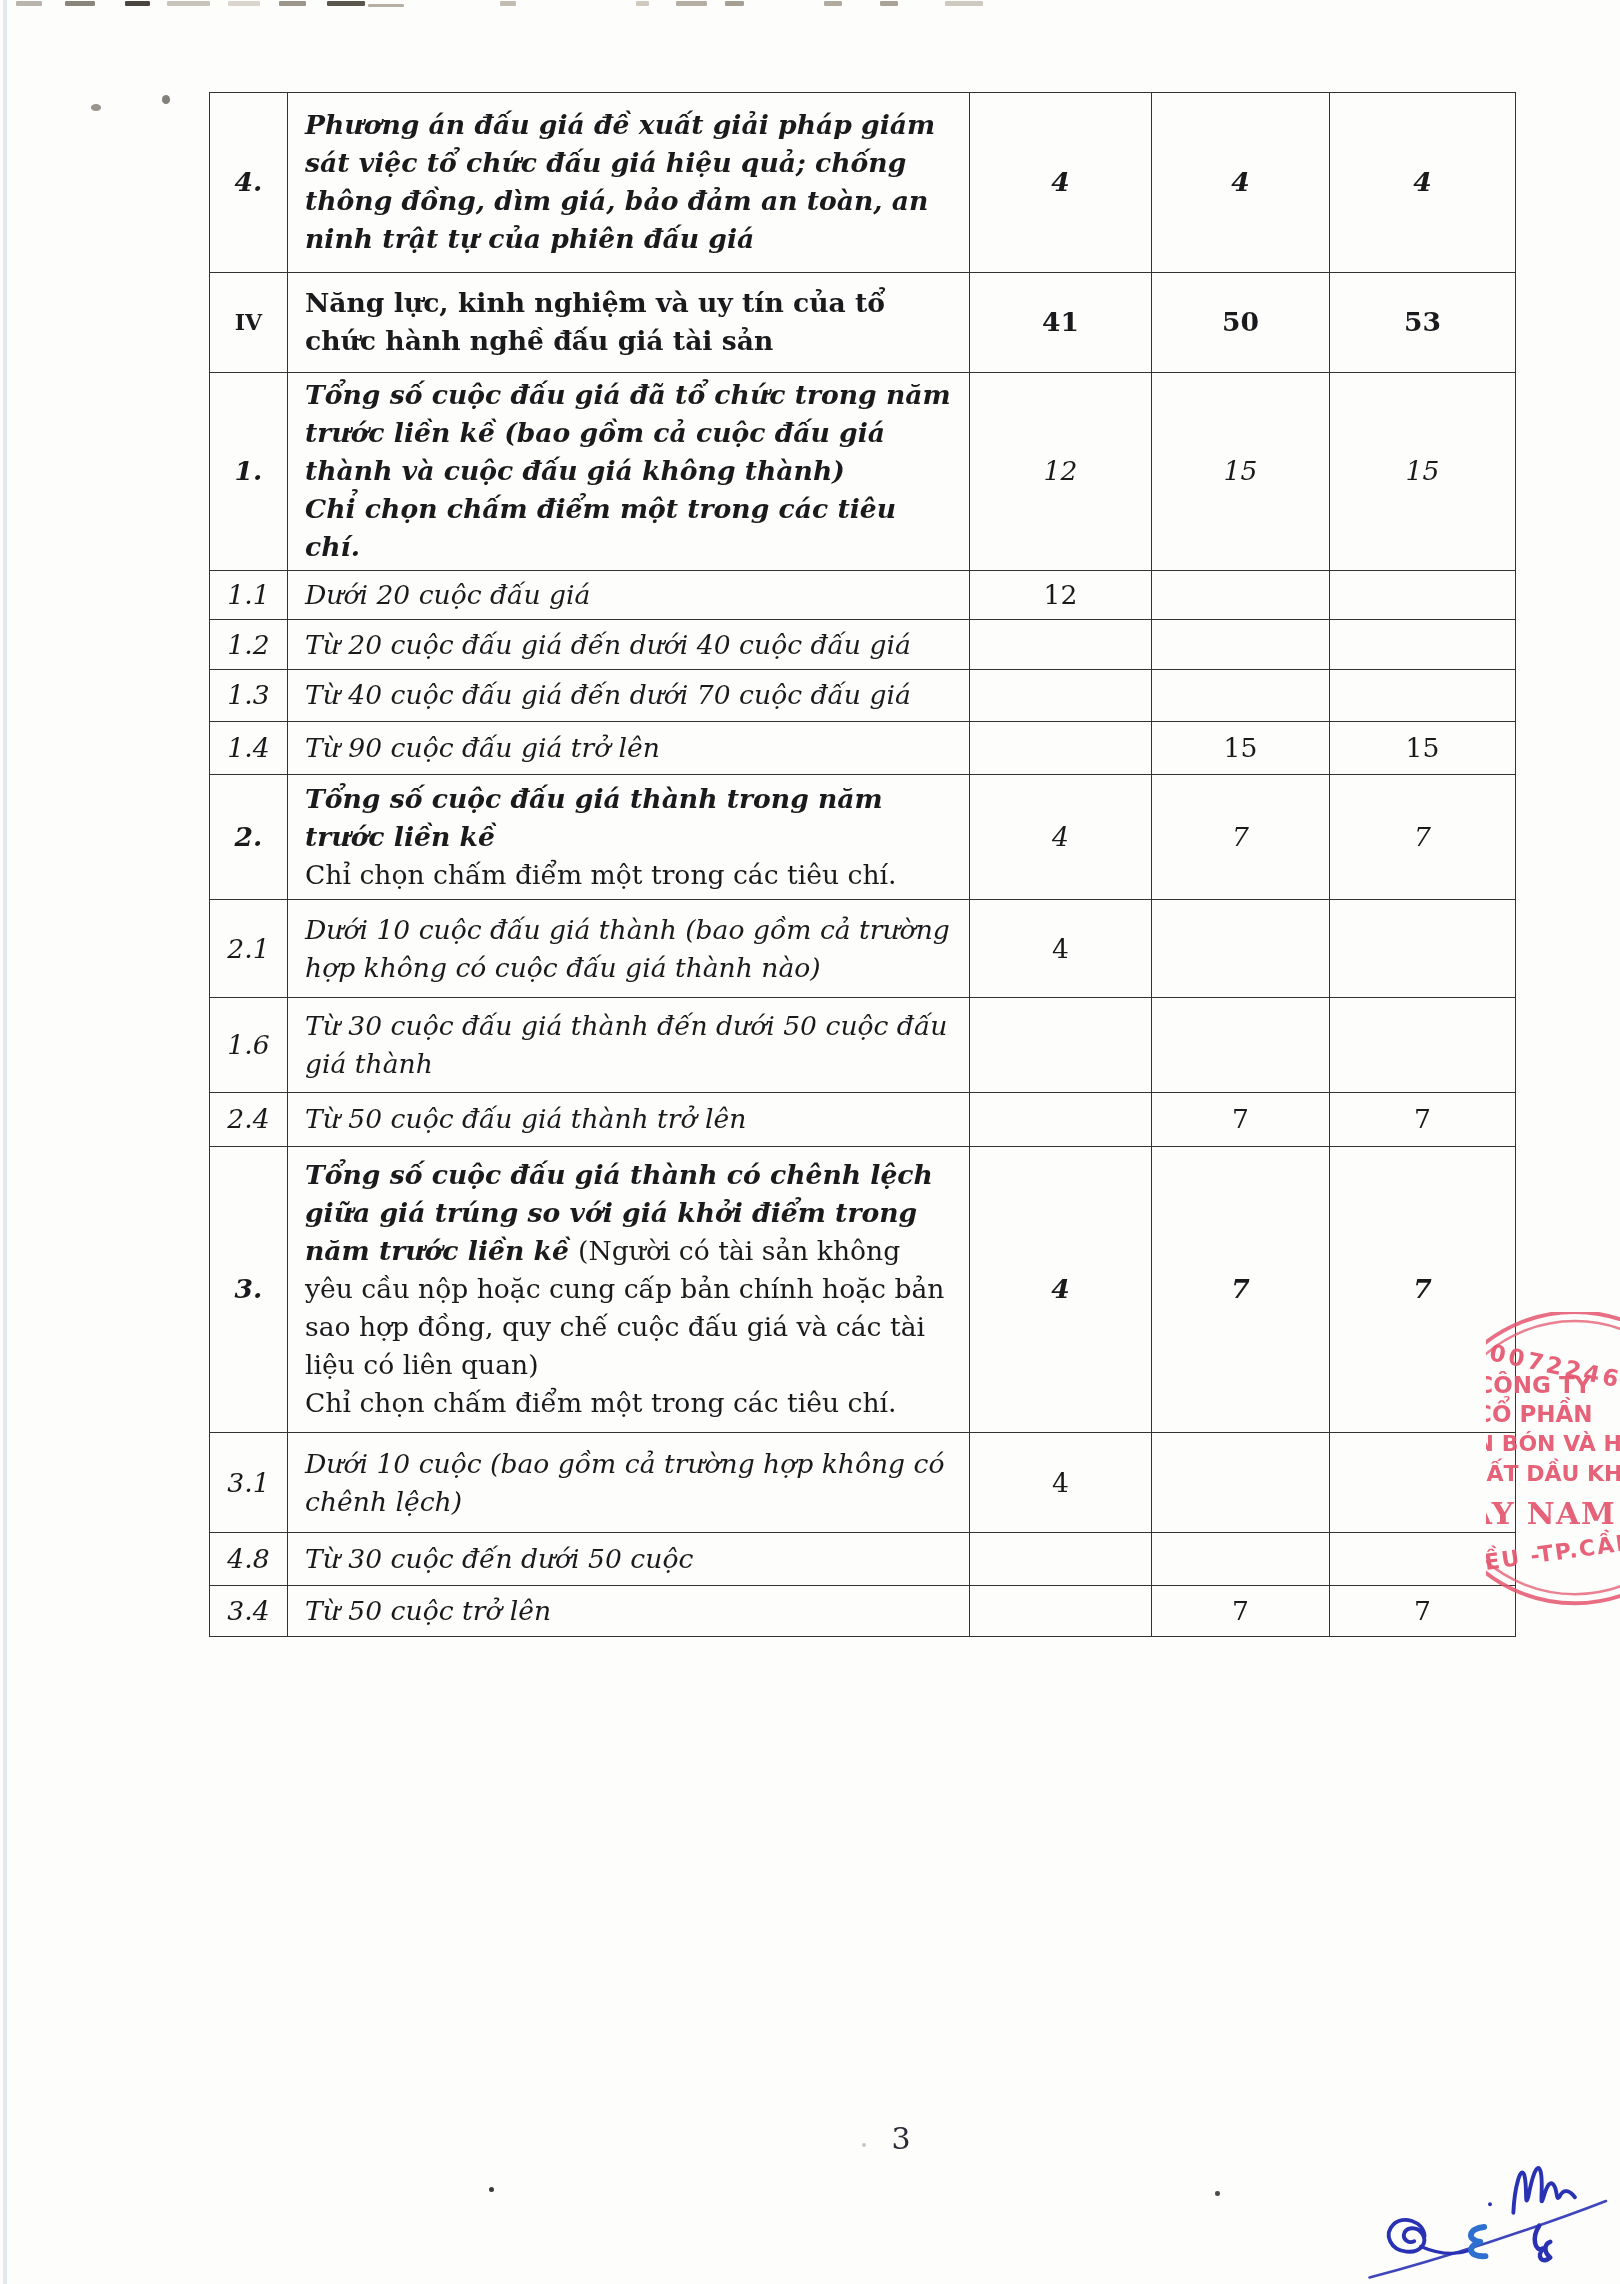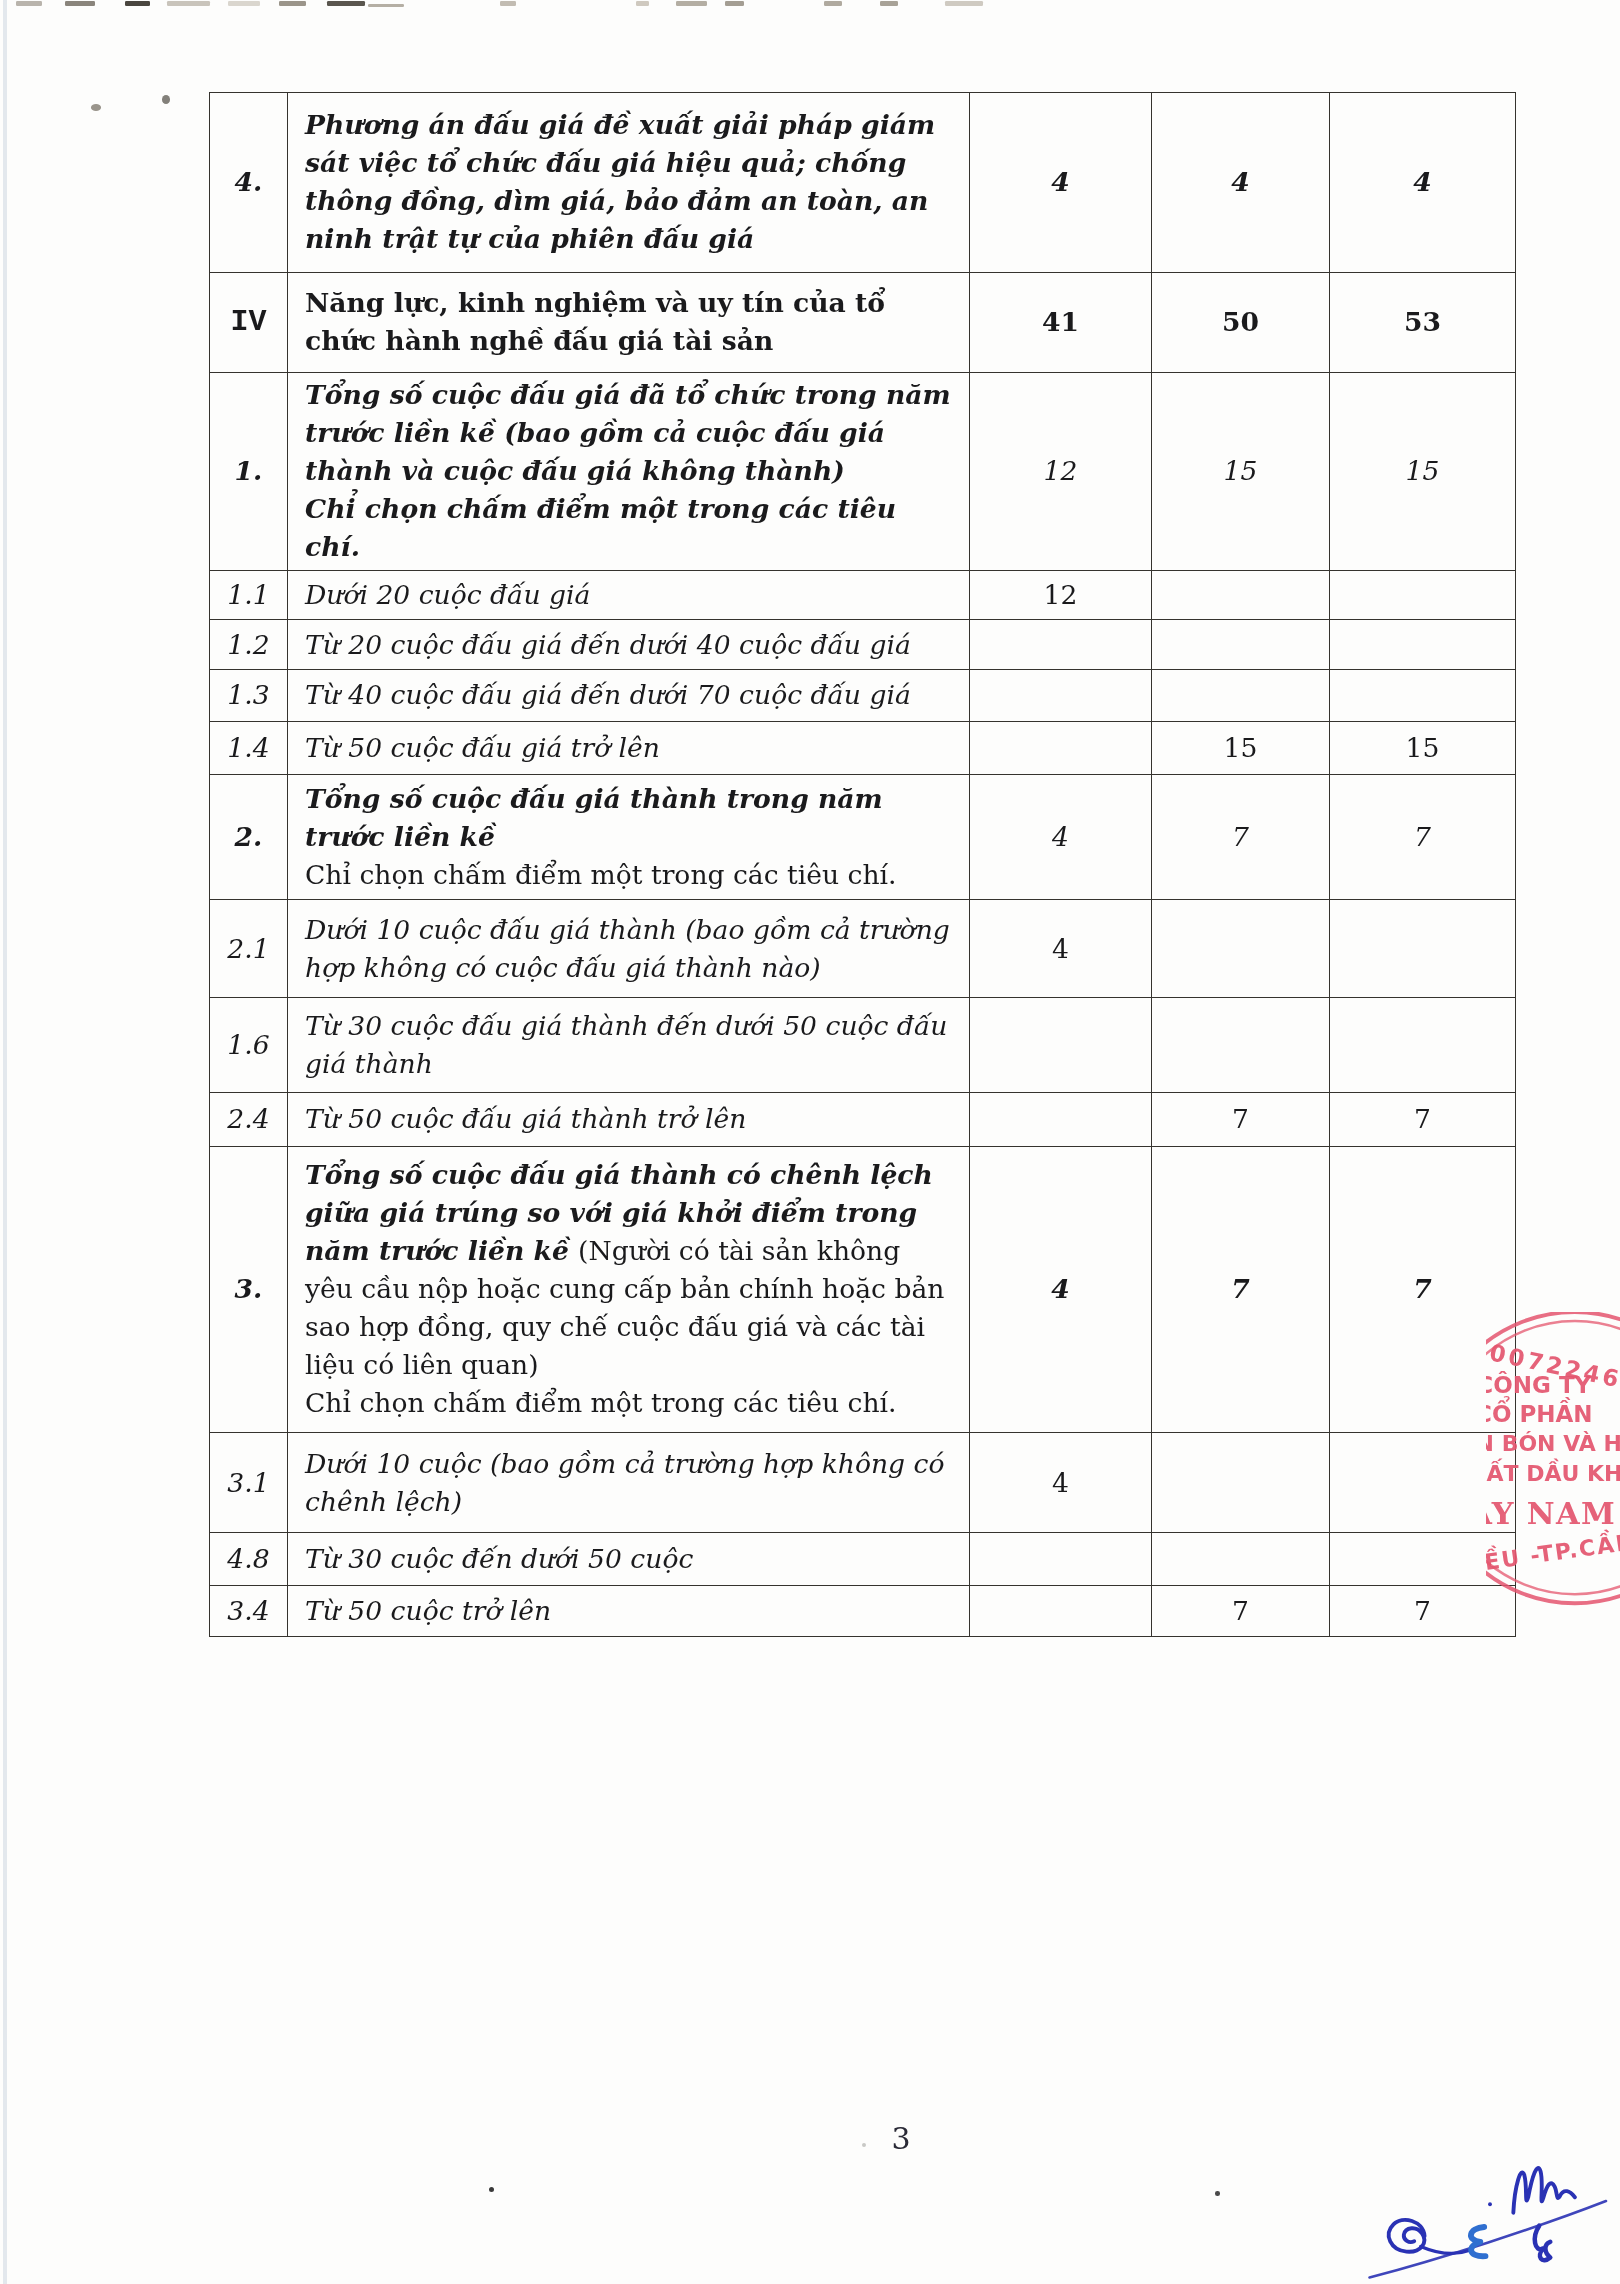--- a/index.html
+++ b/index.html
@@ -23,21 +23,21 @@
   }
   td.cnum{text-align:center;font-style:italic;font-size:28.5px;}
   td.ctext{padding:3.9px 15.6px 3.9px 17px;text-align:left;}
   td.cscore{text-align:center;font-size:28.5px;}
   .ctext span{white-space:pre-line;}
   span.bi{font-weight:bold;font-style:italic;}
   span.it{font-style:italic;}
   span.rg{font-style:normal;font-weight:normal;}
   
   tr.num-b  td.cnum{font-weight:bold;}
-  tr.rIV    td.cnum{font-style:normal;font-weight:bold;font-size:30px;font-family:Liberation Mono, monospace;}
+  tr.rIV    td.cnum{font-style:normal;font-weight:bold;font-size:22px;}
   tr.rIV    span.bi{font-style:normal;}
   tr.sc-bi  td.cscore{font-weight:bold;font-style:italic;}
   tr.sc-b   td.cscore{font-weight:bold;}
   tr.sc-i   td.cscore{font-style:italic;}
   
   tr.r0 td{height:171px;} tr.r1 td{height:91px;} tr.r2 td{height:173px;}
   tr.r3 td{height:40px;}  tr.r4 td{height:41px;}  tr.r5 td{height:43px;}
   tr.r6 td{height:45px;}  tr.r7 td{height:116px;} tr.r8 td{height:89px;}
   tr.r9 td{height:86px;} tr.r10 td{height:86px;}tr.r11 td{height:45px;}
   tr.r12 td{height:278px;}tr.r13 td{height:91px;}tr.r14 td{height:41px;}
@@ -140,21 +140,21 @@
     </tr>
     <tr class="r5">
       <td class="cnum">1.3</td>
       <td class="ctext"><span class="bi"></span><span class="it">Từ 40 cuộc đấu giá đến dưới 70 cuộc đấu giá</span><span class="rg"></span></td>
       <td class="cscore"></td>
       <td class="cscore"></td>
       <td class="cscore"></td>
     </tr>
     <tr class="r6">
       <td class="cnum">1.4</td>
-      <td class="ctext"><span class="bi"></span><span class="it">Từ 50 cuộc đấu giá trở lên</span><span class="rg"></span></td>
+      <td class="ctext"><span class="bi"></span><span class="it">Từ 90 cuộc đấu giá trở lên</span><span class="rg"></span></td>
       <td class="cscore"></td>
       <td class="cscore">15</td>
       <td class="cscore">15</td>
     </tr>
     <tr class="r7 num-b sc-i">
       <td class="cnum">2.</td>
       <td class="ctext"><span class="bi">Tổng số cuộc đấu giá thành trong năm trước liền kề
 </span><span class="it"></span><span class="rg">Chỉ chọn chấm điểm một trong các tiêu chí.</span></td>
       <td class="cscore">4</td>
       <td class="cscore">7</td>

